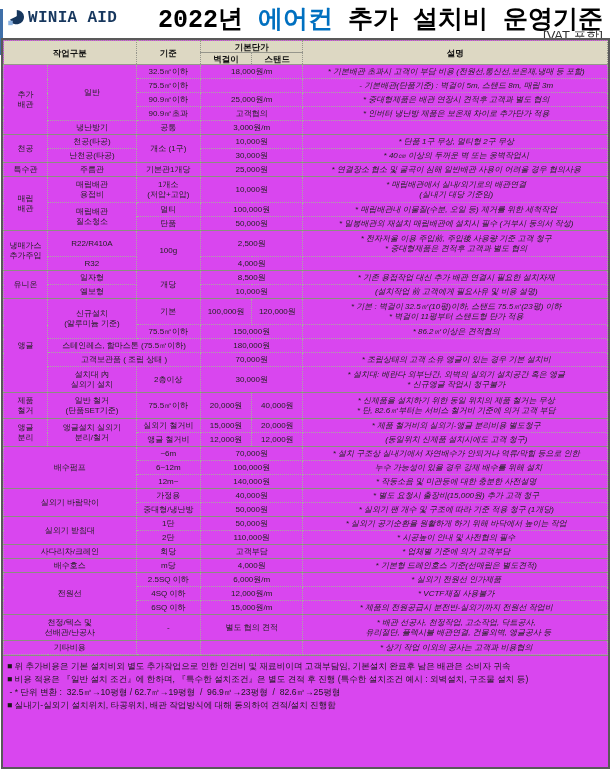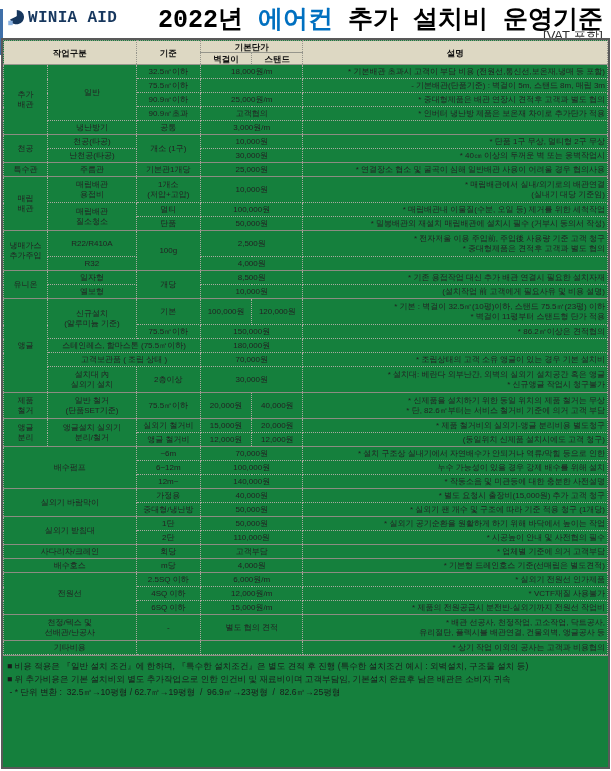--- a/index.html
+++ b/index.html
@@ -8,35 +8,35 @@
     font-family:"Liberation Sans","DejaVu Sans",sans-serif;color:#1a1a1a;
     overflow:hidden;
   }
   .edge-accent{position:absolute;left:0;top:9px;width:3px;height:46px;background:#3f6fa8;}
   .topbar{height:36px;display:flex;align-items:center;padding:0 6px;font-family:Liberation Mono, monospace;}
   .logo{display:flex;align-items:center;gap:4px;width:150px;flex:none;}
   .logo-text{font-weight:bold;font-size:16px;color:#17375e;letter-spacing:.3px;white-space:nowrap;}
   .title{flex:1;text-align:center;font-size:25px;font-weight:bold;color:#000;white-space:nowrap;}
   .title .hl{color:#0070c0;}
   .vat{position:absolute;right:8px;top:27px;font-size:13px;color:#333;}
-  .sheet{position:absolute;left:1px;top:38px;width:605px;height:727px;border:2px solid #595959;background:#15803d;}
+  .sheet{position:absolute;left:1px;top:38px;width:605px;height:727px;border:2px solid #595959;background:#d946ef;}
   table{border-collapse:collapse;width:100%;table-layout:fixed;}
   th{
     background:#ddd8c3;border:1px dotted #96968c;border-bottom:1px solid #96968c;
     font-weight:bold;font-size:8.5px;padding:0;height:11px;line-height:10px;color:#111;
   }
   td{
     border:1px dotted #aaaaa0;padding:0 2px;font-size:8px;line-height:10px;
     vertical-align:middle;white-space:pre-line;overflow:hidden;color:#222;
   }
   tbody tr{height:14px;}
   tbody tr.h2{height:26px;}
   tbody tr.sec td{border-top:1px solid #8c8c82;}
   .c-g,.c-s,.c-b,.c-w,.c-st,.c-p,.c-gs{text-align:center;}
-  .c-d{text-align:right;padding-left:4px;}
+  .c-d{text-align:center;padding-left:4px;font-style:italic;}
   .notes{border-top:1px solid #8c8c82;padding:4px 4px 2px 4px;}
   .note{font-size:8.6px;line-height:13px;white-space:pre;color:#1a1a1a;overflow:hidden;}
   .note.hl{background:#efefef;box-shadow:inset 3px 0 0 #92d050;}
 </style>
 </head>
 <body>
 
 <div class="edge-accent"></div>
 
 <div class="topbar">
@@ -308,17 +308,18 @@
         </tr>
         <tr class="sec">
           <td colspan="2" class="c-gs">기타비용</td>
           <td class="c-b"></td>
           <td colspan="2" class="c-p"></td>
           <td class="c-d">* 상기 작업 이외의 공사는 고객과 비용협의</td>
         </tr>
       </tbody>
   </table>
   <div class="notes">
+      <div class="note">■ 위 추가비용은 기본 설치비외 별도 추가작업으로 인한 인건비 및 재료비이며 고객부담임, 기본설치 완료후 남은 배관은 소비자 귀속</div>
       <div class="note">■ 비용 적용은 『일반 설치 조건』에 한하며, 『특수한 설치조건』은 별도 견적 후 진행 (특수한 설치조건 예시 : 외벽설치, 구조물 설치 등)</div>
-      <div class="note">■ 위 추가비용은 기본 설치비외 별도 추가작업으로 인한 인건비 및 재료비이며 고객부담임, 기본설치 완료후 남은 배관은 소비자 귀속</div>
       <div class="note"> - * 단위 변환 :  32.5㎡→10평형 / 62.7㎡→19평형  /  96.9㎡→23평형  /  82.6㎡→25평형</div>
+      <div class="note">■ 실내기-실외기 설치위치, 타공위치, 배관 작업방식에 대해 동의하여 견적/설치 진행함</div>
     </div>
 </div>
 
 </body></html>

